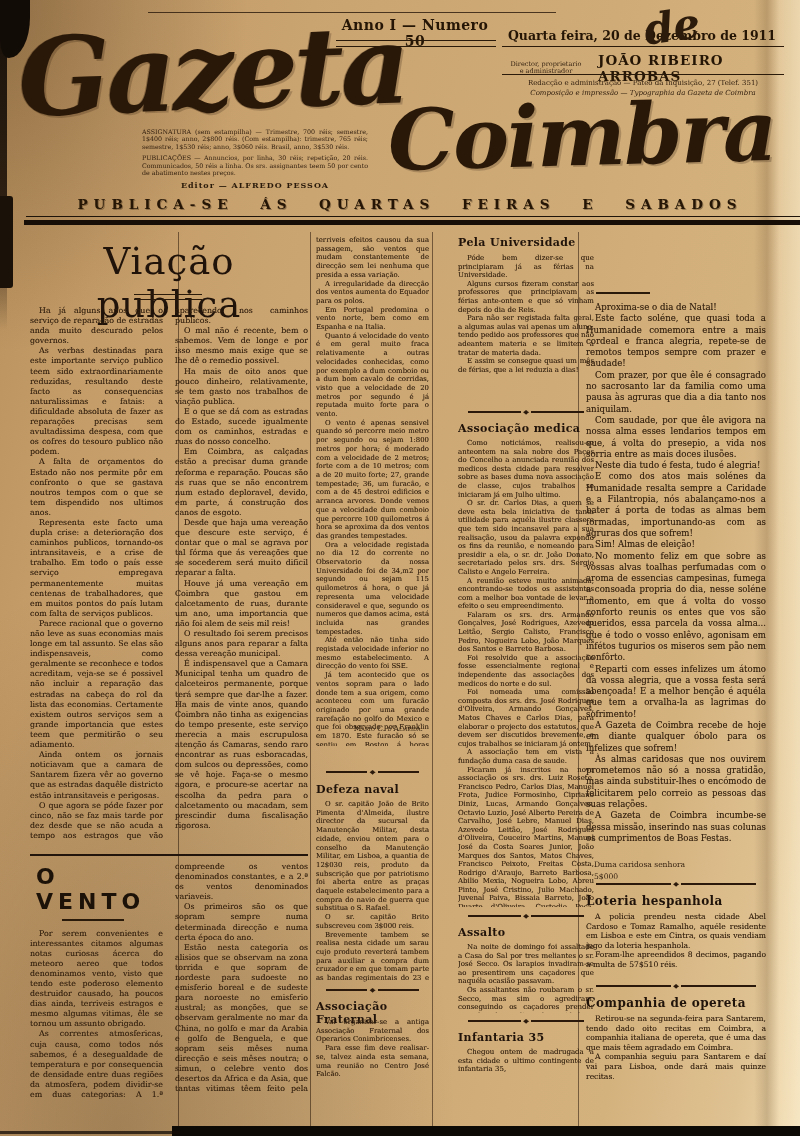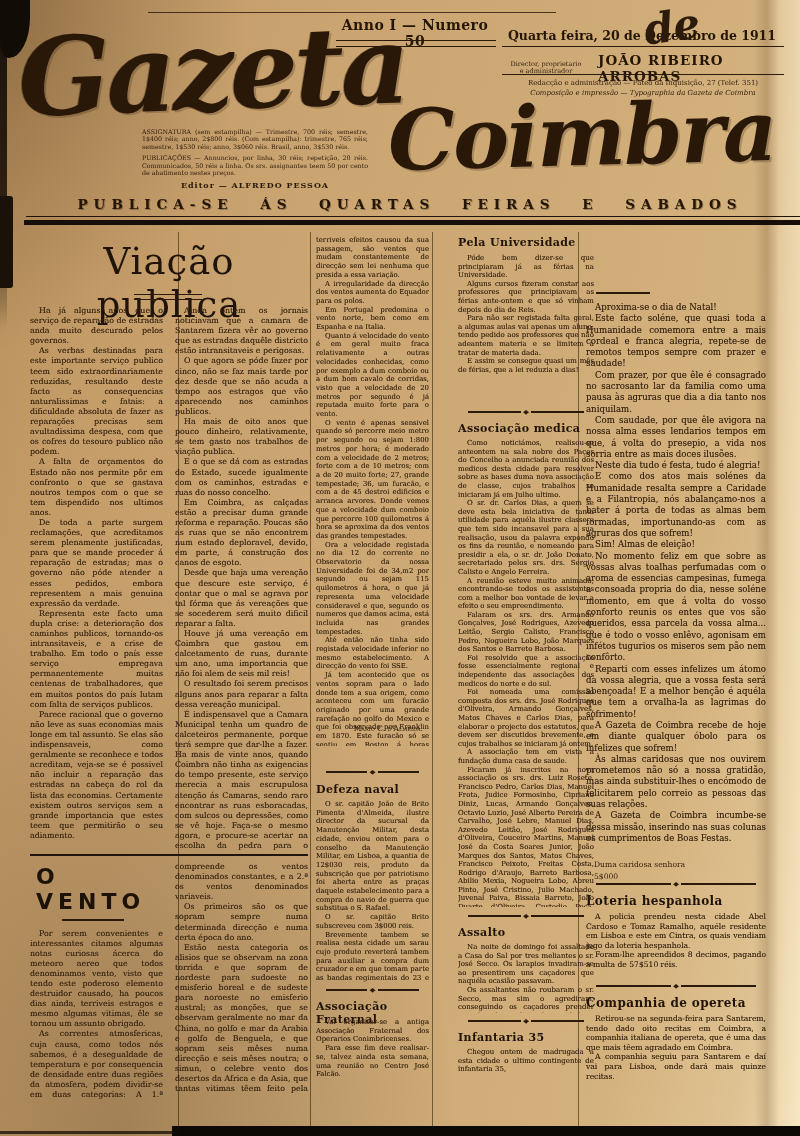--- a/index.html
+++ b/index.html
@@ -120,25 +120,25 @@
 
   <div class="col" style="left:30px;width:278px;height:900px;">
     <div class="block" style="top:8px;">
       <h1 class="big-title viacao-title">Viação publica</h1>
     </div>
     <div class="title-rule2" style="position:absolute;left:104px;top:62px;width:68px;"></div>
     <div class="block flow2" style="top:74px;height:546px;">
         <p class="par">Ha já alguns anos que o serviço de reparação de estradas anda muito descurado pelos governos.</p>
         <p class="par">As verbas destinadas para este importante serviço publico teem sido extraordinariamente reduzidas, resultando deste facto as consequencias naturalissimas e fatais: a dificuldade absoluta de fazer as reparações precisas sem avultadissima despesa, com que os cofres do tesouro publico não podem.</p>
         <p class="par">A falta de orçamentos do Estado não nos permite pôr em confronto o que se gastava noutros tempos com o que se tem dispendido nos ultimos anos.</p>
-        <p class="par">De toda a parte surgem reclamações, que acreditamos serem plenamente justificadas, para que se mande proceder á reparação de estradas; mas o governo não póde atender a esses pedidos, embora representem a mais genuina expressão da verdade.</p>
         <p class="par">Representa este facto uma dupla crise: a deterioração dos caminhos publicos, tornando-os intransitaveis, e a crise de trabalho. Em todo o país esse serviço empregava permanentemente muitas centenas de trabalhadores, que em muitos pontos do país lutam com falta de serviços publicos.</p>
         <p class="par">Parece racional que o governo não leve as suas economias mais longe em tal assunto. Se elas são indispensaveis, como geralmente se reconhece e todos acreditam, veja-se se é possivel não incluir a reparação das estradas na cabeça do rol da lista das economias. Certamente existem outros serviços sem a grande importancia que estes teem que permitirão o seu adiamento.</p>
         <p class="par">Ainda ontem os jornais noticiavam que a camara de Santarem fizera vêr ao governo que as estradas daquêle districto estão intransitaveis e perigosas.</p>
         <p class="par">O que agora se póde fazer por cinco, não se faz mais tarde por dez desde que se não acuda a tempo aos estragos que vão aparecendo nos caminhos publicos.</p>
+        <p class="par">O mal não é recente, bem o sabemos. Vem de longe e por isso mesmo mais exige que se lhe dê o remedio possivel.</p>
         <p class="par">Ha mais de oito anos que pouco dinheiro, relativamente, se tem gasto nos trabalhos de viação publica.</p>
         <p class="par">E o que se dá com as estradas do Estado, sucede igualmente com os caminhos, estradas e ruas do nosso concelho.</p>
         <p class="par">Em Coimbra, as calçadas estão a precisar duma grande reforma e reparação. Poucas são as ruas que se não encontrem num estado deploravel, devido, em parte, á construção dos canos de esgoto.</p>
         <p class="par">Desde que haja uma vereação que descure este serviço, é contar que o mal se agrava por tal fórma que ás vereações que se socederem será muito dificil reparar a falta.</p>
         <p class="par">Houve já uma vereação em Coimbra que gastou em calcetamento de ruas, durante um ano, uma importancia que não foi alem de seis mil reis!</p>
         <p class="par">O resultado foi serem precisos alguns anos para reparar a falta dessa vereação municipal.</p>
         <p class="par">É indispensavel que a Camara Municipal tenha um quadro de calceteiros permanente, porque terá sempre que dar-lhe a fazer. Ha mais de vinte anos, quando Coimbra não tinha as exigencias do tempo presente, este serviço merecia a mais escrupulosa atenção ás Camaras, sendo raro encontrar as ruas esboracadas, com sulcos ou depressões, como se vê hoje. Faça-se o mesmo agora, e procure-se acertar na escolha da pedra para o calcetamento ou macadam, sem prescindir duma fiscalisação rigorosa.</p>
       </div>
     <div class="hline" style="left:0;top:622px;width:278px;"></div>
     <div class="block flow2" style="top:630px;height:242px;">

